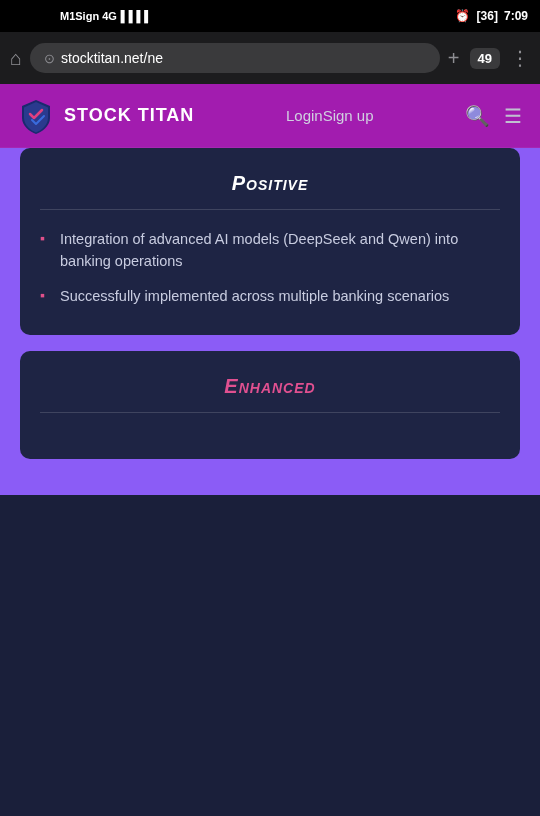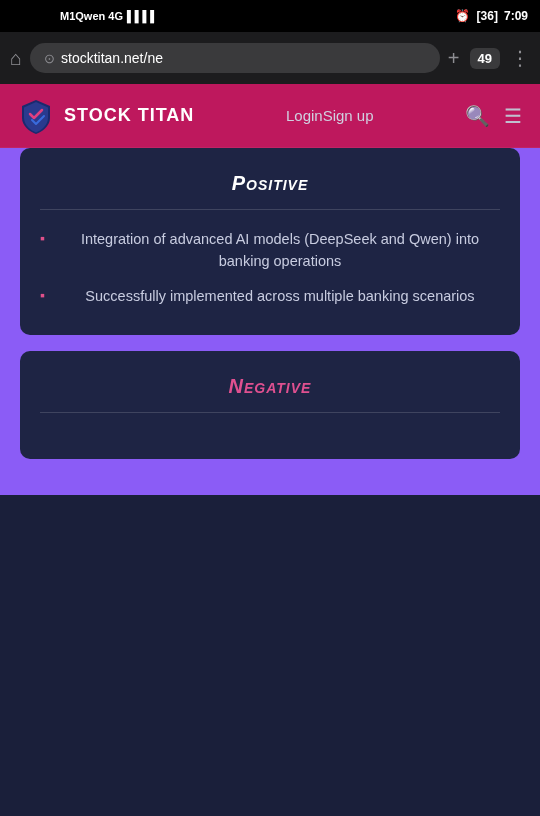--- a/index.html
+++ b/index.html
@@ -88,21 +88,21 @@
       font-size: 13px;
       font-weight: 600;
     }
     .action-btn {
       color: #8e8e93;
       font-size: 20px;
     }
 
     
     .nav-bar {
-      background: #be185d;
+      background: #a21caf;
       display: flex;
       align-items: center;
       justify-content: space-between;
       padding: 10px 18px;
       height: 64px;
       border-bottom: 1px solid rgba(255,255,255,0.05);
     }
     .nav-logo {
       display: flex;
       align-items: center;
@@ -174,21 +174,20 @@
       padding: 0;
     }
 
     .bullet-list li {
       color: #c8cce0;
       font-size: 14.5px;
       line-height: 1.55;
       padding-left: 20px;
       position: relative;
       margin-bottom: 12px;
-      text-align: center;
     }
 
     .bullet-list li::before {
       content: '▪';
       color: #e0508a;
       position: absolute;
       left: 0;
       top: 0;
       font-size: 14px;
     }
@@ -223,21 +222,21 @@
       top: 0;
       font-size: 14px;
     }
   </style>
 </head>
 <body>
 
 <div class="status-bar">
   <div class="status-left">
     <span>M1</span>
-    <span>Qwen 4G</span>
+    <span>Sign 4G</span>
     <span>▐▐▐▐</span>
   </div>
   <div class="status-right">
     <span>⏰</span>
     <span>
       [<span>36</span>]
     </span>
     <span>7:09</span>
   </div>
 </div>
@@ -281,17 +280,17 @@
   <div class="section-card">
     <div class="section-title-positive">Positive</div>
     <hr class="section-divider">
     <ul class="bullet-list">
       <li>Integration of advanced AI models (DeepSeek and Qwen) into banking operations</li>
       <li>Successfully implemented across multiple banking scenarios</li>
     </ul>
   </div>
 
   <div class="section-card">
-    <div class="section-title-negative">Negative</div>
+    <div class="section-title-negative">Enhanced</div>
     <hr class="section-divider">
   </div>
 
 </div>
 
 </body></html>

